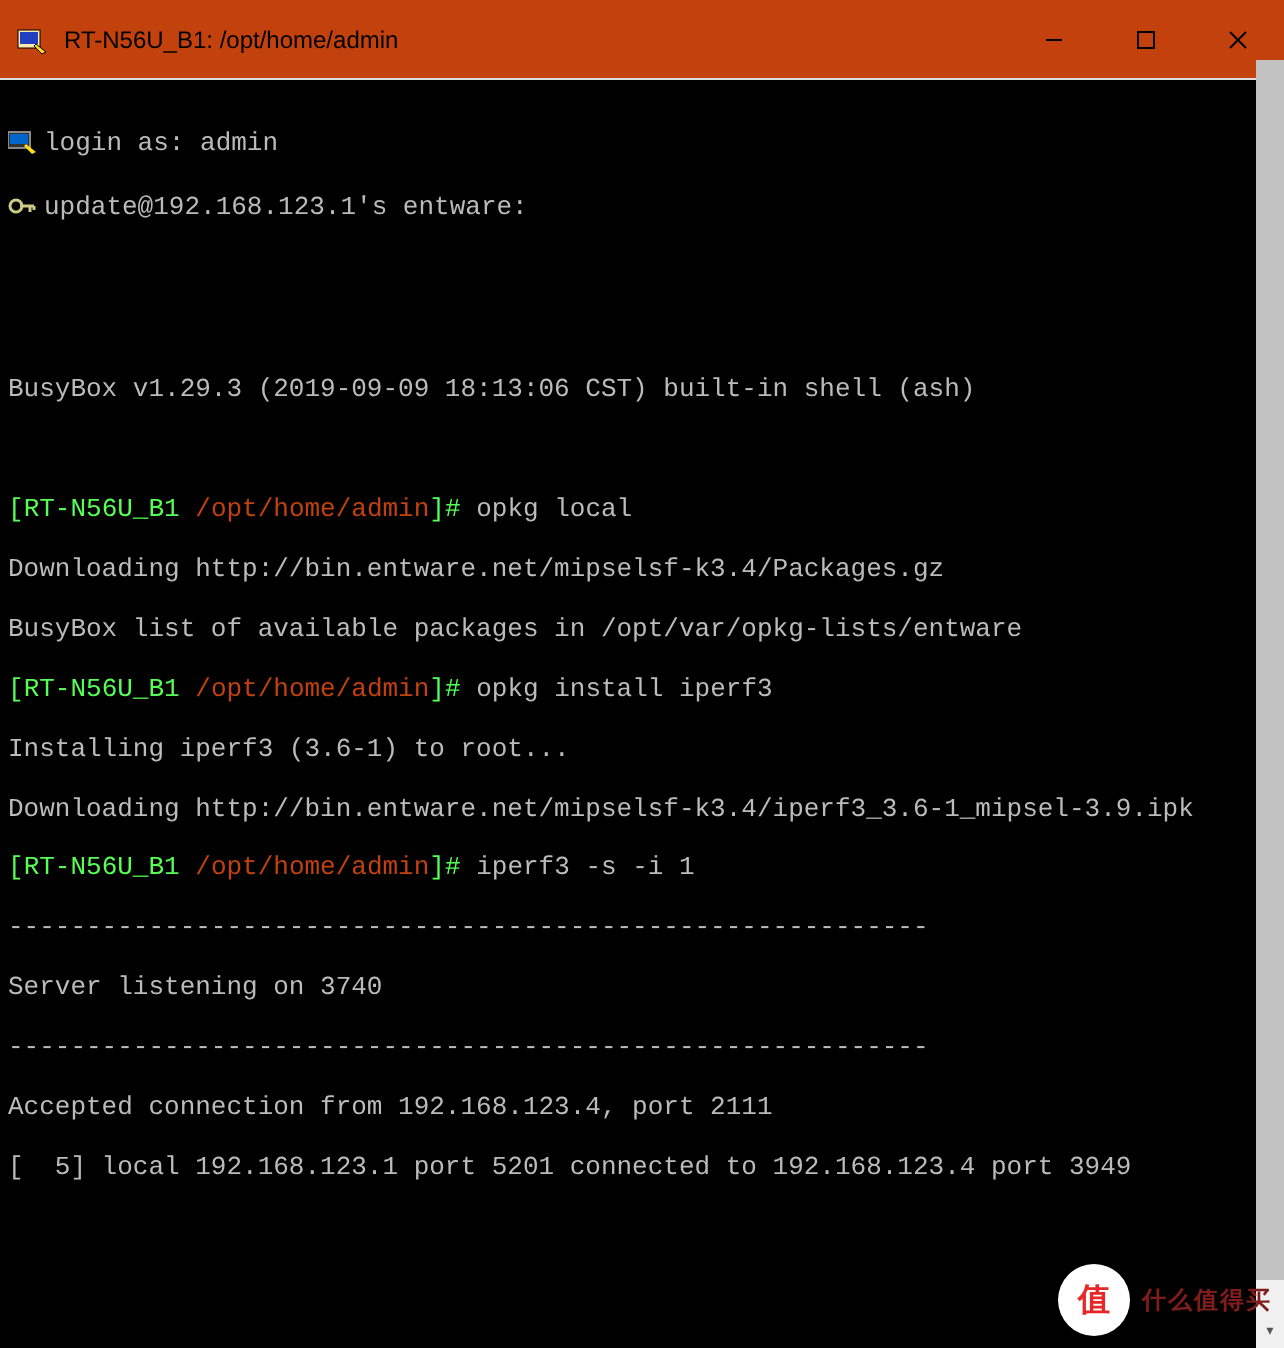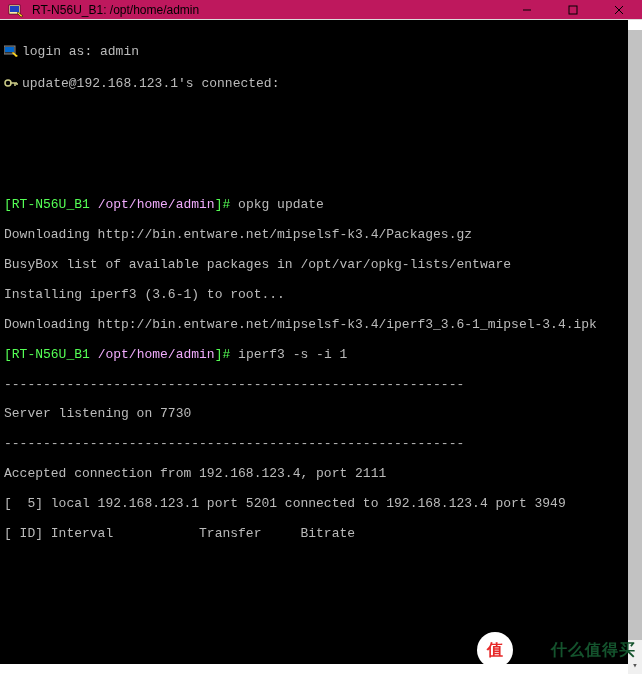--- a/index.html
+++ b/index.html
@@ -6,22 +6,22 @@
     body {
       width: 642px;
       height: 674px;
       background: #fff;
       font-family: "Consolas", "Courier New", monospace;
       font-size: 13px;
       overflow: hidden;
       position: relative;
     }
     .titlebar {
-      height: 20px;
-      background: #be185d;
+      height: 40px;
+      background: #c2410c;
       border-bottom: 1px solid #ddd;
       display: flex;
       align-items: center;
       padding-left: 8px;
     }
     .titlebar-icon {
       width: 16px; height: 16px;
       margin-right: 8px;
       display: flex; align-items: center; justify-content: center;
     }
@@ -52,47 +52,46 @@
       overflow: hidden;
       position: relative;
     }
     .term-line { display: block; white-space: pre; }
     .icon-login {
       display: inline-block;
       width: 18px;
       vertical-align: top;
     }
     .g { color: #55ff55; }
-    .y { color: #f0abfc; }
+    .y { color: #c2410c; }
     .w { color: #bbb; }
     .watermark {
       position: absolute;
       right: 6px;
       bottom: 6px;
       display: flex;
       align-items: center;
       gap: 6px;
     }
     .watermark-circle {
       width: 36px; height: 36px;
       border-radius: 50%;
       background: #fff;
       display: flex; align-items: center; justify-content: center;
       color: #e62828;
       font-weight: bold;
       font-size: 16px;
       font-family: "Microsoft YaHei", sans-serif;
     }
     .watermark-text {
-      color: #14532d;
+      color: #7f1d1d;
       font-family: "Microsoft YaHei", sans-serif;
-      font-size: 16px;
+      font-size: 12px;
       font-weight: bold;
       letter-spacing: 1px;
-      margin-left: 32px;
     }
     .dashed { letter-spacing: 0; }
     .scrollbar-track {
       position: absolute;
       right: 0;
       top: 30px;
       width: 14px;
       height: 644px;
       background: #f0f0f0;
     }
@@ -152,36 +151,37 @@
 <span class="term-line"><span class="icon-login"><svg width="14" height="12" viewBox="0 0 14 12">
           <rect x="0" y="1" width="11" height="8" fill="#333" stroke="#888"></rect>
           <rect x="1" y="2" width="9" height="5" fill="#06c"></rect>
           <path d="M9 7 L14 11 L12 12 L8 8 Z" fill="#ffd820"></path>
         </svg></span><span class="w">login as: </span><span class="w">admin</span></span>
 <span class="term-line"><span class="icon-login"><svg width="14" height="12" viewBox="0 0 14 12">
           <circle cx="4" cy="6" r="3" fill="none" stroke="#cc8" stroke-width="1.5"></circle>
           <line x1="6" y1="6" x2="13" y2="6" stroke="#cc8" stroke-width="1.5"></line>
           <line x1="11" y1="6" x2="11" y2="9" stroke="#cc8" stroke-width="1.5"></line>
           <line x1="13" y1="6" x2="13" y2="8" stroke="#cc8" stroke-width="1.5"></line>
-        </svg></span><span class="w">update@192.168.123.1</span><span class="w">'s connected:</span></span>
+        </svg></span><span class="w">update@192.168.123.1</span><span class="w">'s entware:</span></span>
 <span class="term-line"> </span>
 <span class="term-line"> </span>
+<span class="term-line w">BusyBox v1.29.3 (2019-09-09 18:13:06 CST) built-in shell (ash)</span>
 <span class="term-line"> </span>
-<span class="term-line"><span class="g">[</span><span class="g">RT-N56U_B1</span><span class="g"> </span><span class="y">/opt/home/admin</span><span class="g">]#</span><span class="w"> </span><span class="w">opkg update</span></span>
+<span class="term-line"><span class="g">[</span><span class="g">RT-N56U_B1</span><span class="g"> </span><span class="y">/opt/home/admin</span><span class="g">]#</span><span class="w"> </span><span class="w">opkg local</span></span>
 <span class="term-line w">Downloading http://bin.entware.net/mipselsf-k3.4/Packages.gz</span>
 <span class="term-line w">BusyBox list of available packages in /opt/var/opkg-lists/entware</span>
+<span class="term-line"><span class="g">[</span><span class="g">RT-N56U_B1</span><span class="g"> </span><span class="y">/opt/home/admin</span><span class="g">]#</span><span class="w"> </span><span class="w">opkg install iperf3</span></span>
 <span class="term-line w">Installing iperf3 (3.6-1) to root...</span>
-<span class="term-line w">Downloading http://bin.entware.net/mipselsf-k3.4/iperf3_3.6-1_mipsel-3.4.ipk</span>
+<span class="term-line w">Downloading http://bin.entware.net/mipselsf-k3.4/iperf3_3.6-1_mipsel-3.9.ipk</span>
 <span class="term-line"><span class="g">[</span><span class="g">RT-N56U_B1</span><span class="g"> </span><span class="y">/opt/home/admin</span><span class="g">]#</span><span class="w"> </span><span class="w">iperf3 -s -i 1</span></span>
 <span class="term-line w dashed">-----------------------------------------------------------</span>
-<span class="term-line w">Server listening on 7730</span>
+<span class="term-line w">Server listening on 3740</span>
 <span class="term-line w dashed">-----------------------------------------------------------</span>
 <span class="term-line w">Accepted connection from 192.168.123.4, port 2111</span>
 <span class="term-line w">[  5] local 192.168.123.1 port 5201 connected to 192.168.123.4 port 3949</span>
-<span class="term-line w">[ ID] Interval           Transfer     Bitrate</span>
 
 
 
 
 
 
 
 
 
 

